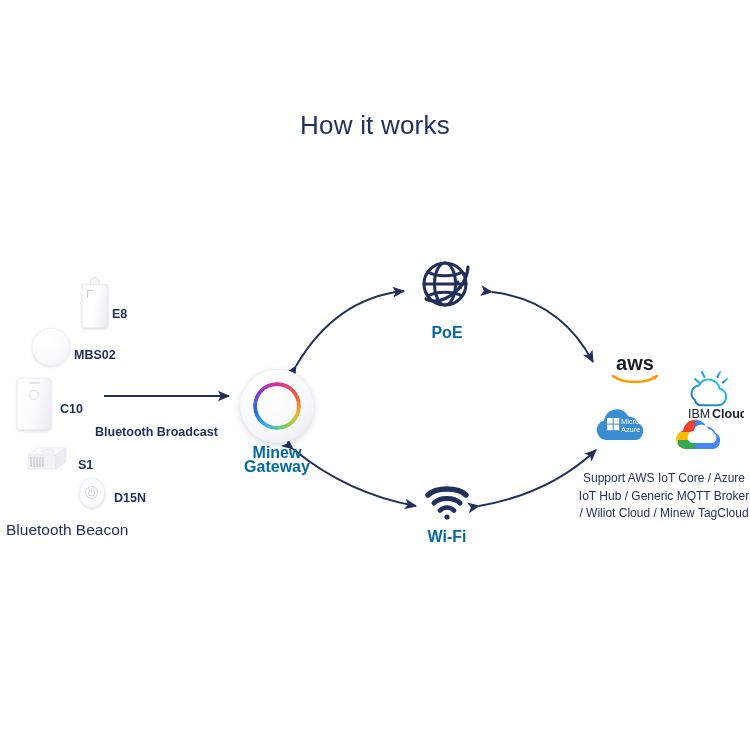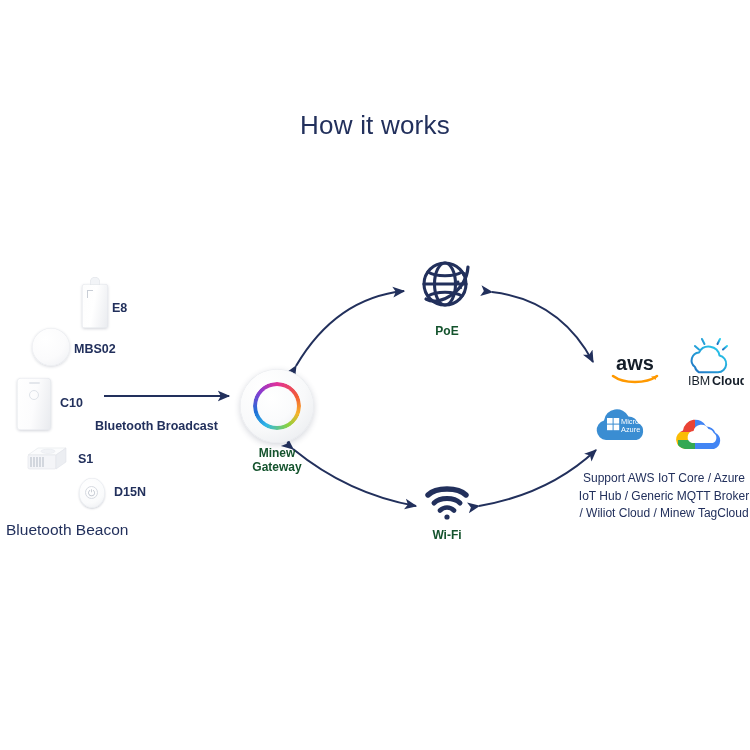--- a/index.html
+++ b/index.html
@@ -25,24 +25,25 @@
     color: #22305c;
     letter-spacing: .2px;
   }
 
   
   .lbl {
     color: #22305c;
     font-size: 12.5px;
     font-weight: bold;
     white-space: nowrap;
+    margin-top: 6px;
   }
   .lbl-node {
-    color: #14532d;
-    font-size: 12px;
+    color: #0369a1;
+    font-size: 16px;
     font-weight: bold;
     text-align: center;
     white-space: nowrap;
   }
 
   
   #arrows {
     position: absolute;
     left: 0; top: 0;
     width: 750px; height: 750px;
@@ -162,21 +163,21 @@
   
   #poe-icon { left: 418px; top: 255px; width: 58px; height: 58px; }
   #poe-label { left: 418px; top: 324px; width: 58px; }
 
   
   #wifi-icon { left: 425px; top: 484px; width: 44px; height: 36px; }
   #wifi-label { left: 418px; top: 528px; width: 58px; }
 
   
   #logo-aws  { left: 607px; top: 352px; width: 56px; height: 34px; }
-  #logo-ibm  { left: 680px; top: 334px; width: 64px; height: 54px; }
+  #logo-ibm  { left: 680px; top: 367px; width: 64px; height: 54px; }
   #logo-azure{ left: 591px; top: 400px; width: 70px; height: 48px; }
   #logo-gcp  { left: 668px; top: 410px; width: 54px; height: 44px; }
 
   
   #http-label { left: 572px; top: 293px; }
   #support-text {
     left: 578px; top: 470px;
     width: 172px;
     text-align: center;
     color: #22305c;

